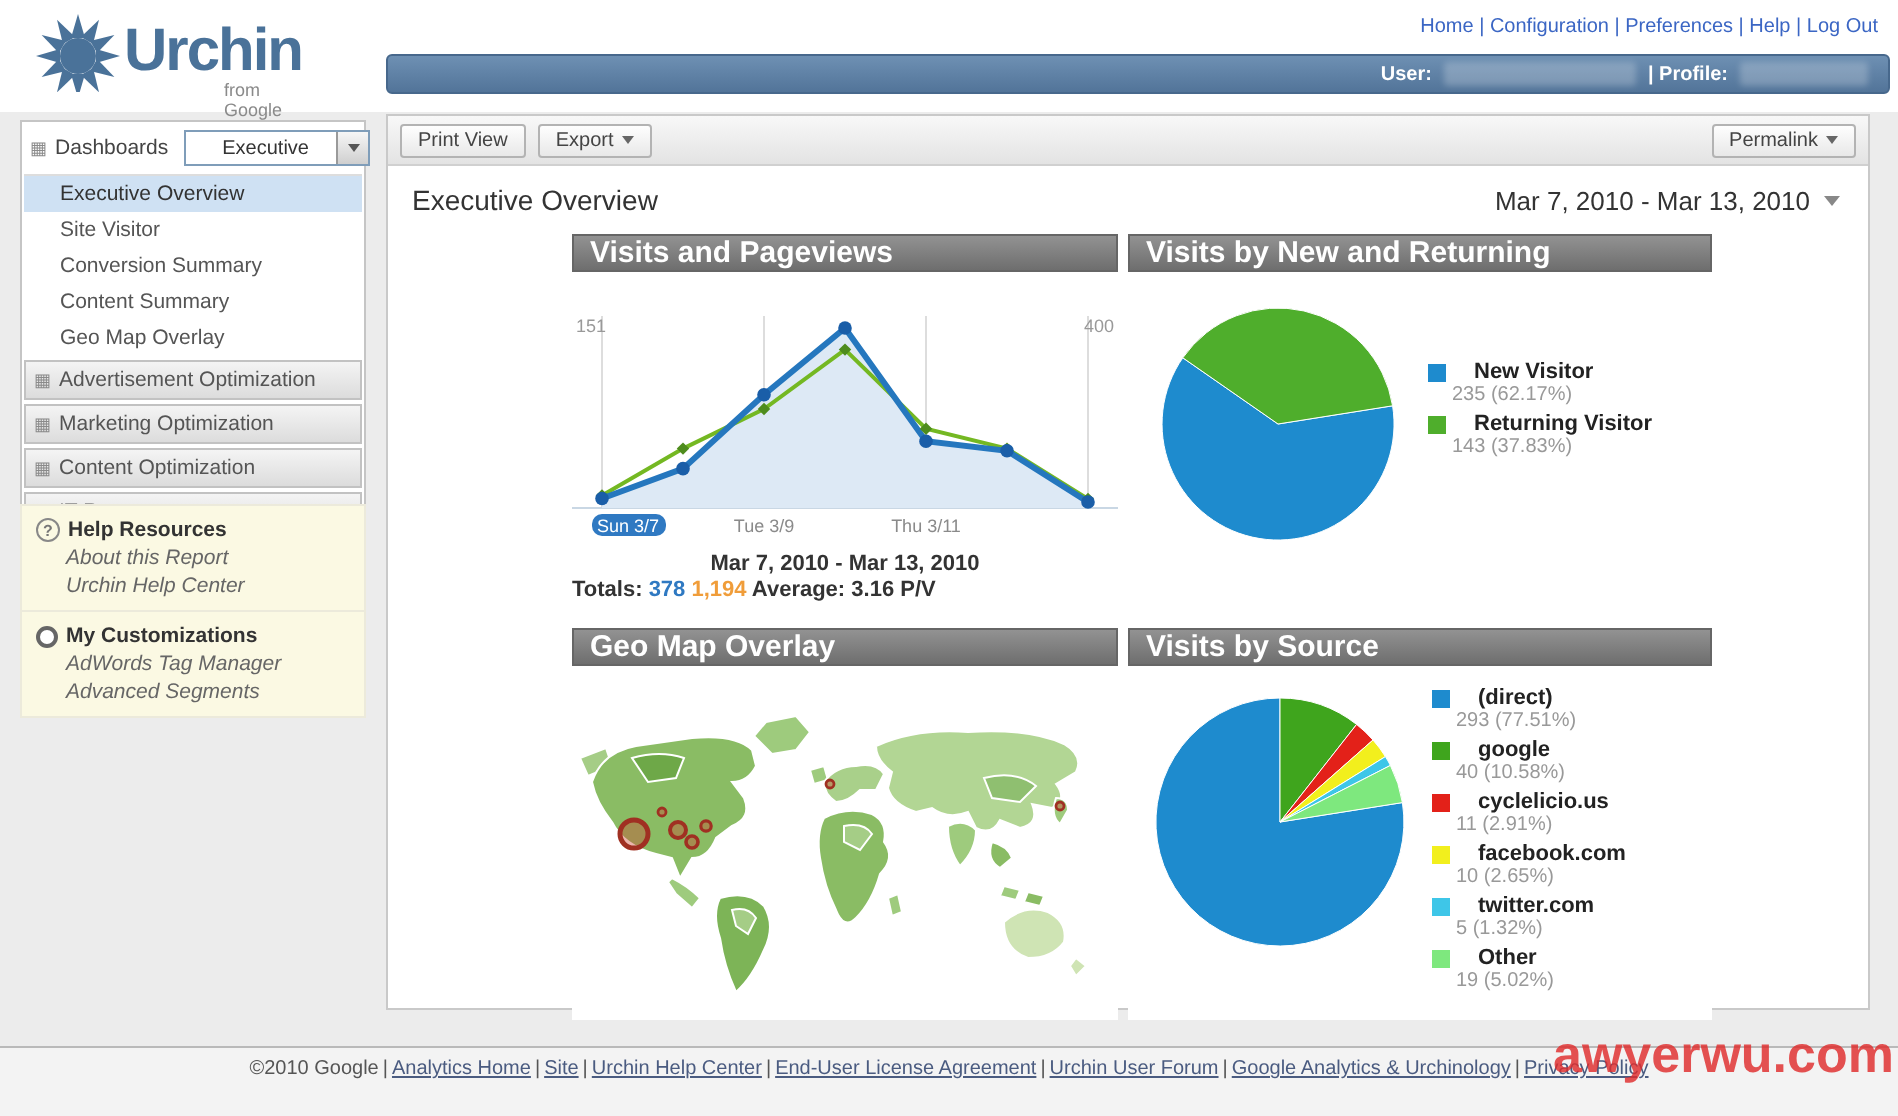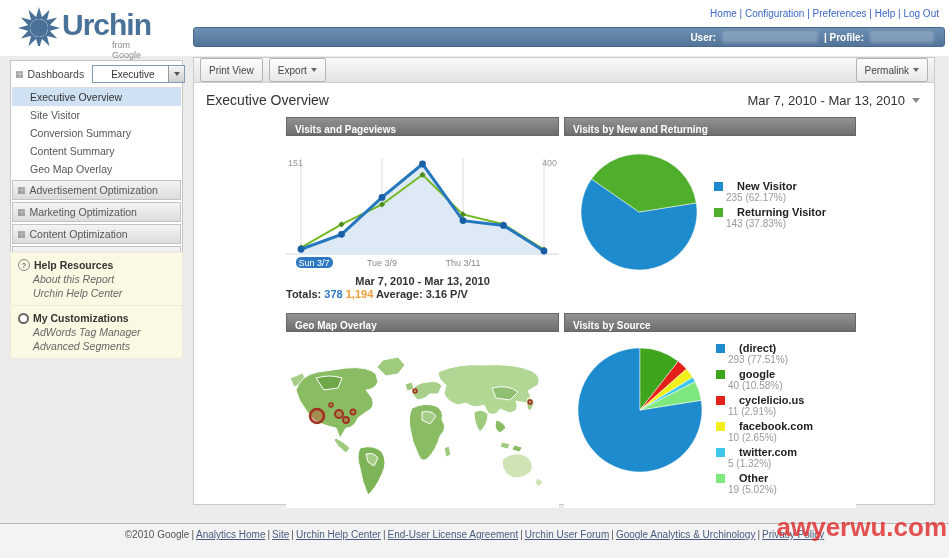--- a/index.html
+++ b/index.html
@@ -37,35 +37,35 @@
   .note{position:absolute;left:10px;width:157px;background:#fbf9e3;border:1px solid #eceadb;padding:6px 7px;}
   .ntitle{font-weight:bold;font-size:10.5px;color:#333;display:flex;align-items:center;gap:4px;}
   .nitem{font-size:10.5px;color:#666;padding:2px 0 0 15px;cursor:pointer;font-style:italic;}
   .qicon{display:inline-flex;width:10px;height:10px;border:1px solid #888;border-radius:50%;color:#777;
          font-size:8px;align-items:center;justify-content:center;font-weight:bold;}
   .gicon{display:inline-block;width:7px;height:7px;border:2px solid #666;border-radius:50%;background:#fff;}
 
   
   .main{position:absolute;left:193px;top:57px;width:740px;height:446px;background:#fff;border:1px solid #c9c9c9;}
   .toolbar{height:24px;background:linear-gradient(#f8f8f8,#e3e3e3);border-bottom:1px solid #d0d0d0;
-           display:flex;padding:0 6px;gap:6px;}
+           display:flex;align-items:center;padding:0 6px;gap:6px;}
   .btn{background:linear-gradient(#fefefe,#e8e8e8);border:1px solid #b3b3b3;border-radius:2px;font-size:10px;
        color:#444;padding:2px 8px;display:inline-flex;align-items:center;gap:4px;cursor:pointer;}
   .btn .caret{border-top-color:#666;}
   .spacer{margin-left:auto;}
   .titlerow{display:flex;justify-content:space-between;align-items:center;padding:9px 14px 2px 12px;}
   .ptitle{font-size:14px;color:#333;}
   .datesel{font-size:13px;color:#333;display:flex;align-items:center;gap:7px;cursor:pointer;}
   .datesel .caret{border-top-color:#888;border-left-width:4px;border-right-width:4px;border-top-width:5px;}
 
   .panels{position:absolute;left:92px;top:59px;width:570px;display:grid;grid-template-columns:273px 292px;
           column-gap:5px;row-gap:13px;}
   .panel{background:#fff;}
-  .phead{height:17px;background:linear-gradient(#929292,#6e6e6e);color:#fff;font-weight:bold;font-size:10px;
-         display:flex;align-items:flex-end;padding-left:8px;border:1px solid #666;}
+  .phead{height:17px;background:linear-gradient(#929292,#6e6e6e);color:#fff;font-weight:bold;font-size:15px;
+         display:flex;align-items:flex-start;padding-left:8px;border:1px solid #666;}
   .pbody{padding-top:16px;}
   .pierow{display:flex;align-items:flex-start;padding-top:2px;}
   .legend{padding-top:0;}
   .lg-label{font-weight:bold;font-size:11px;color:#222;display:flex;align-items:center;gap:14px;}
   .lg-val{font-size:10px;color:#999;margin:0 0 3px 12px;}
   .swatch{display:inline-block;width:9px;height:9px;}
   .caption1{text-align:center;font-weight:bold;font-size:11px;color:#333;margin-top:1px;}
   .caption2{font-weight:bold;font-size:11px;color:#333;margin-top:1px;}
   .tot-v{color:#2f79c2;}
   .tot-p{color:#f09d3a;}

